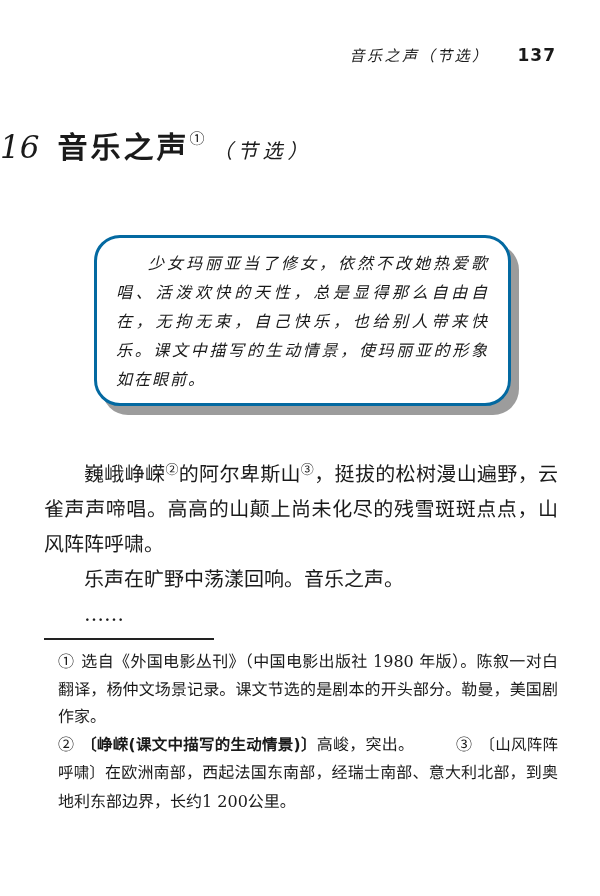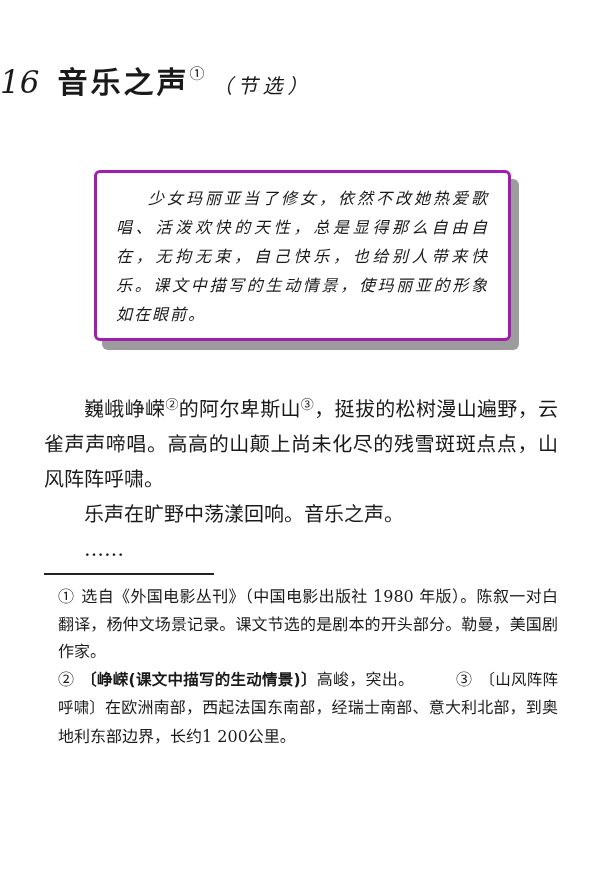--- a/index.html
+++ b/index.html
@@ -71,22 +71,22 @@
     text-align: center;
     font-size: 18px;
     letter-spacing: 2px;
     line-height: 24px;
   }
 
   
   .intro-box {
     margin: 64px 0 0 94px;
     width: 417px;
-    border: 3px solid #a21caf;
-    border-radius: 6px;
+    border: 3px solid #0369a1;
+    border-radius: 26px;
     box-shadow: 8px 9px 0 #9c9c9c;
     padding: 11px 19px 9px 19px;
     background: #ffffff;
   }
   .intro-box p {
     font-style: italic;            
     font-size: 16px;
     line-height: 29px;
     letter-spacing: 2px;
     text-align: justify;
@@ -129,20 +129,23 @@
     font-size: 15.5px;
   }
   .fn-term-regular { font-weight: 400; }
   .fn-gap { display: inline-block; width: 2.6em; }
 </style>
 </head>
 <body>
 
 <div class="page">
 
+  <div class="header">
+    <span class="running-title">音乐之声（节选）</span><span class="page-num">137</span>
+  </div>
 
   <div class="title">
     <span class="lesson-num">16</span><span class="title-main">音乐之声</span><sup class="title-ref">①</sup><span class="title-sub">（节选）</span>
   </div>
 
 
   <div class="intro-box">
     <p>少女玛丽亚当了修女，依然不改她热爱歌唱、活泼欢快的天性，总是显得那么自由自在，无拘无束，自己快乐，也给别人带来快乐。课文中描写的生动情景，使玛丽亚的形象如在眼前。</p>
   </div>
 

